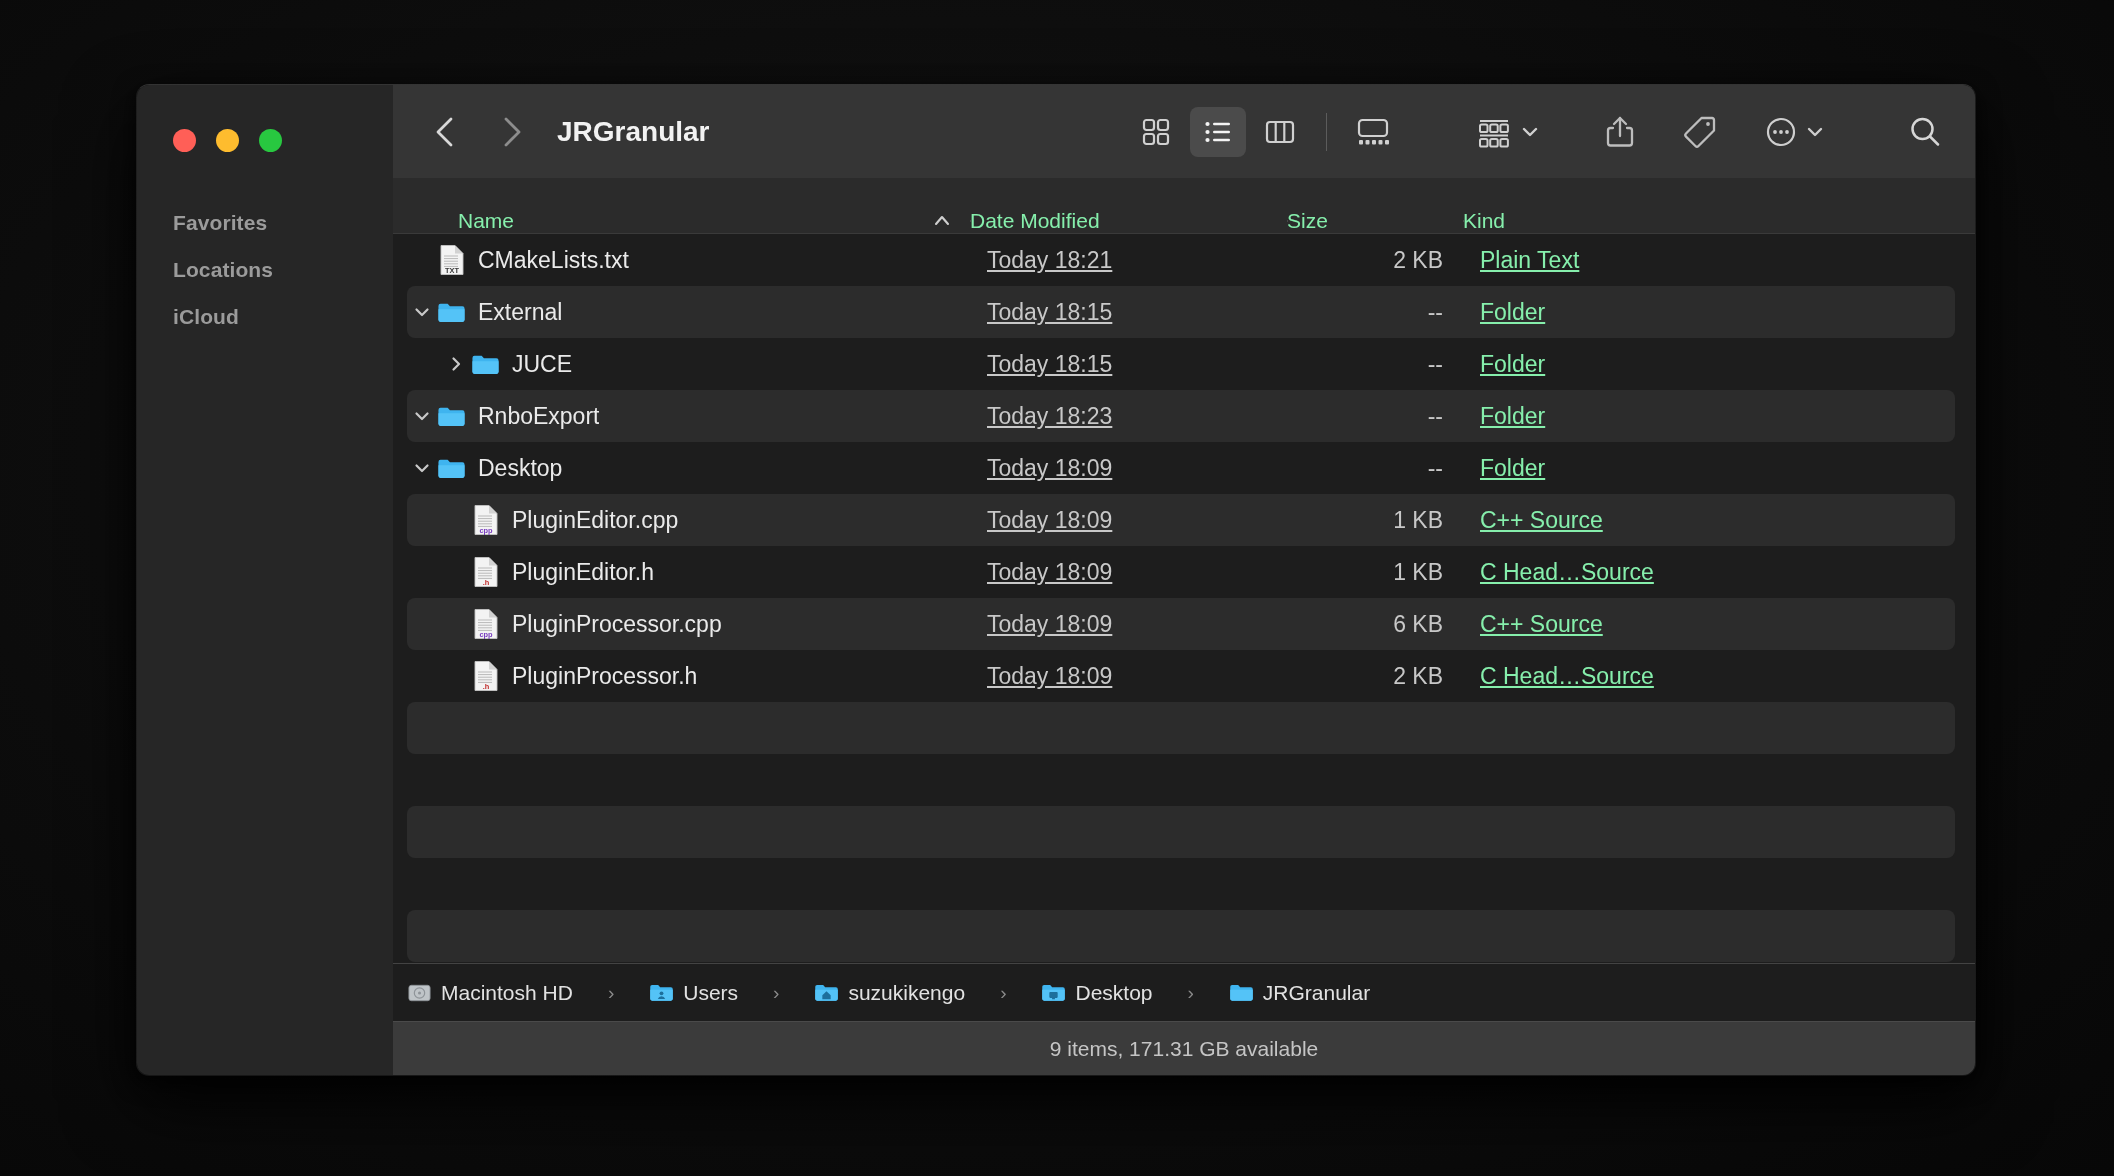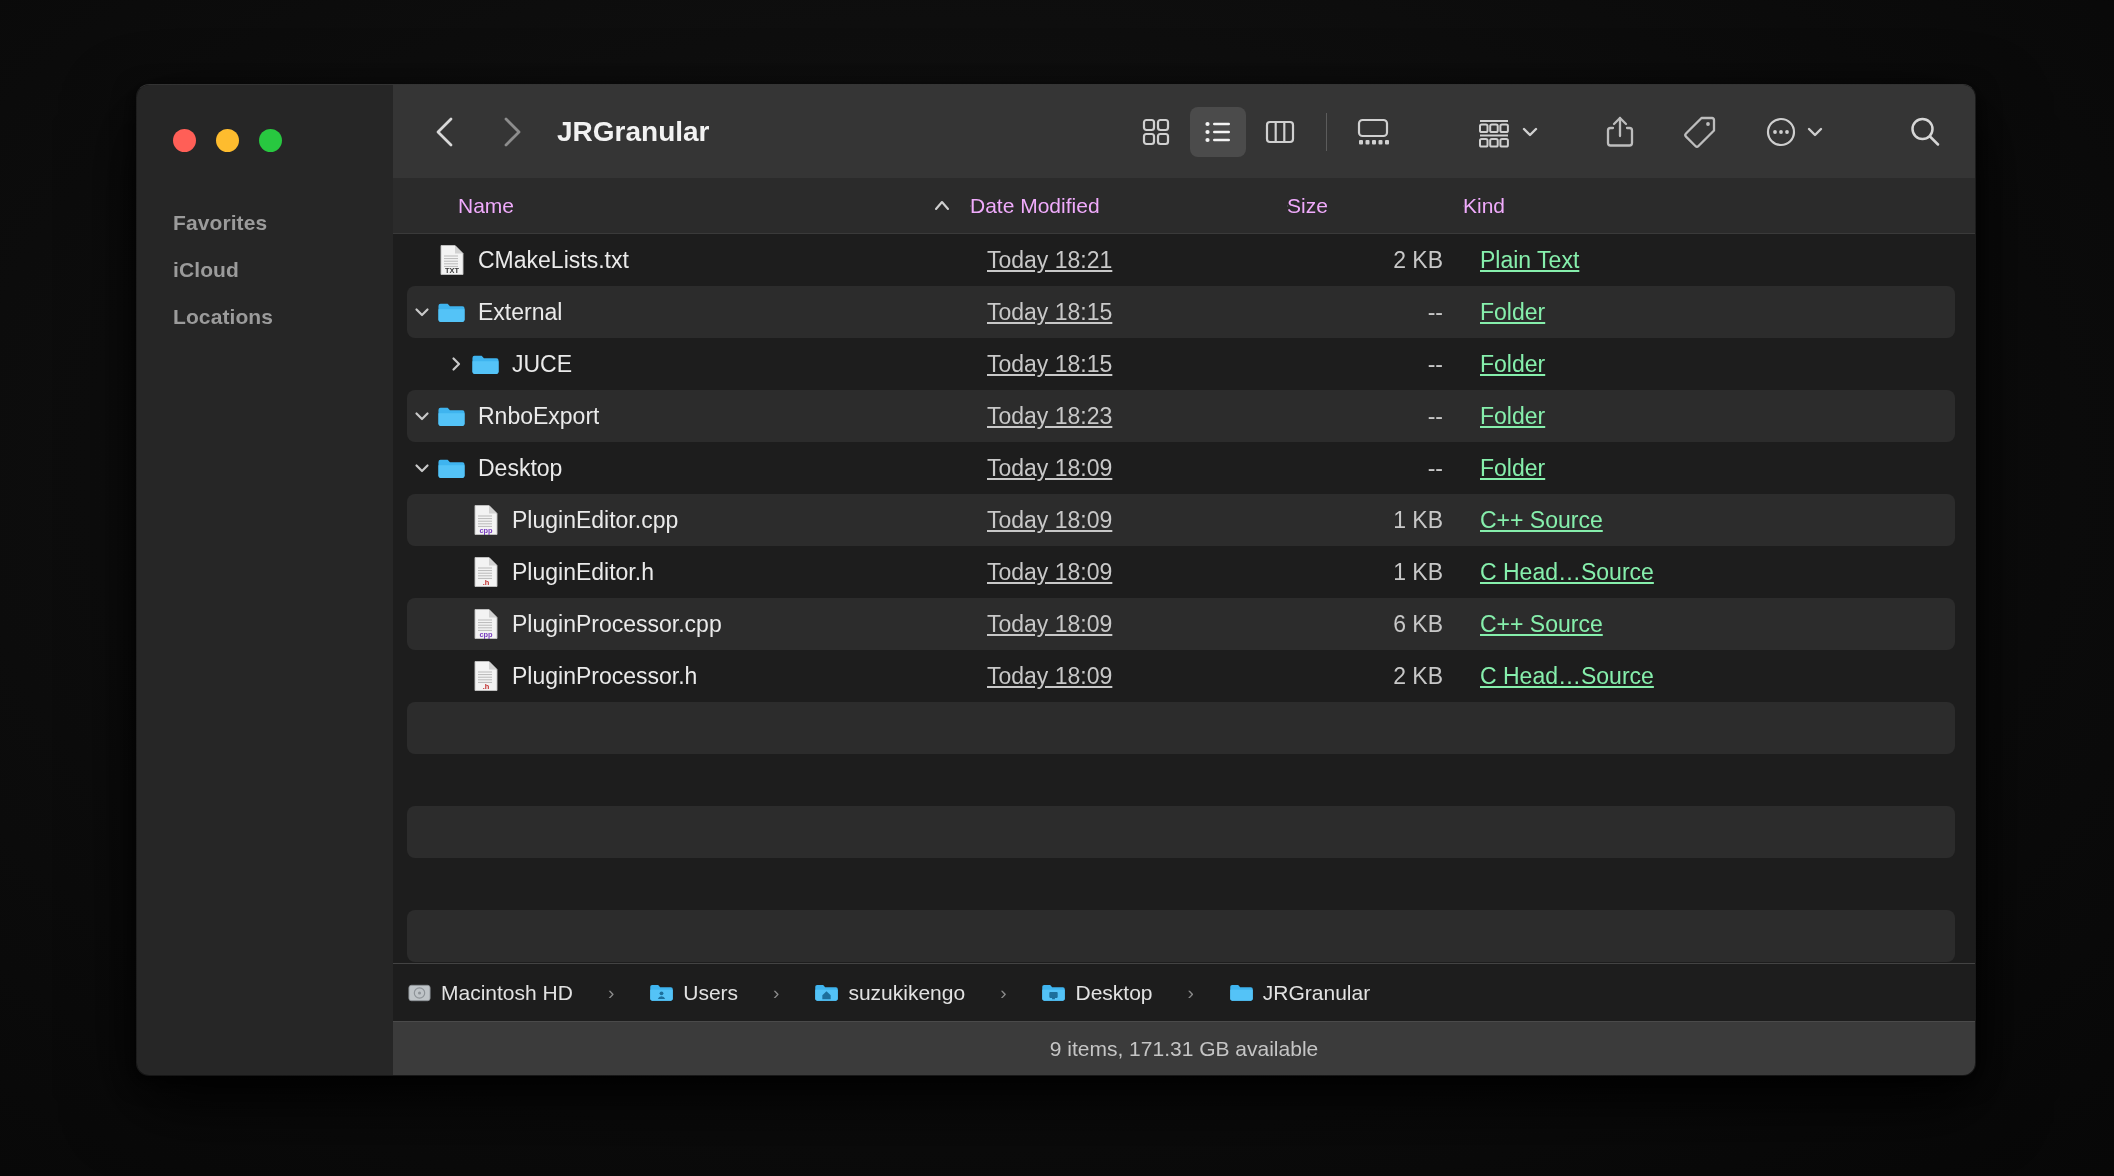--- a/index.html
+++ b/index.html
@@ -125,23 +125,23 @@
   .gap-lg { width: 52px; }
   .gap-md { width: 34px; }
   .gap-xl { width: 70px; }
 
   
   #col-headers {
     height: 56px;
     flex: 0 0 56px;
     background: #2b2b2b;
     display: flex;
-    align-items: center;
+    align-items: flex-end;
     border-bottom: 1px solid #3a3a3a;
-    color: #f0abfc;
+    color: #86efac;
     font-size: 21px;
   }
   .col-h {
     display: flex;
     align-items: center;
     position: relative;
     padding-left: 0;
   }
   .col-h + .col-h::before {
     content: "";
@@ -245,22 +245,22 @@
     <div id="sidebar">
 
       <div id="traffic-lights">
         <span class="tl tl-close"></span>
         <span class="tl tl-min"></span>
         <span class="tl tl-max"></span>
       </div>
 
       <div id="sidebar-sections">
         <div class="sb-section">Favorites</div>
+        <div class="sb-section">Locations</div>
         <div class="sb-section">iCloud</div>
-        <div class="sb-section">Locations</div>
       </div>
     </div>
 
     <div id="pane">
 
       <div id="toolbar">
 
         <div class="nav-btn">
           <svg width="26" height="34" viewBox="0 0 26 34">
             <polyline points="19,4 6,17 19,30" fill="none" stroke="#d8d8d8" stroke-width="2.8" stroke-linecap="round" stroke-linejoin="round"></polyline>

